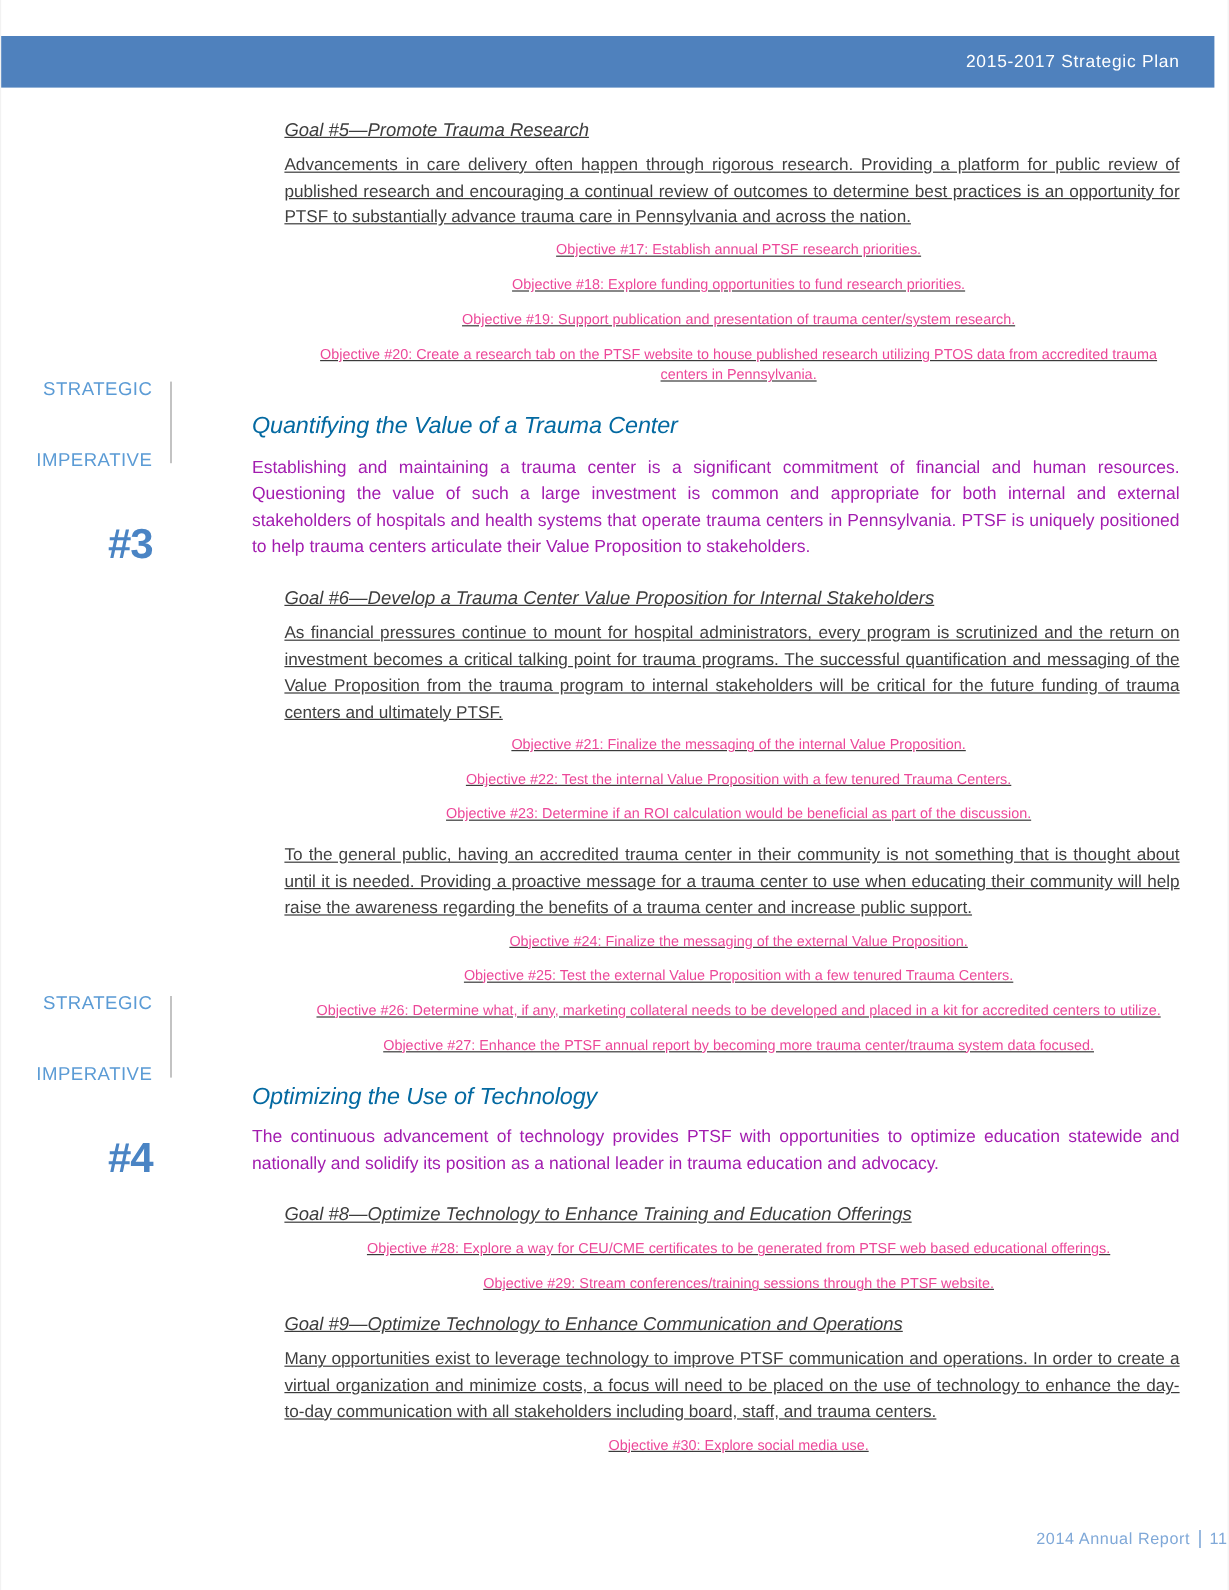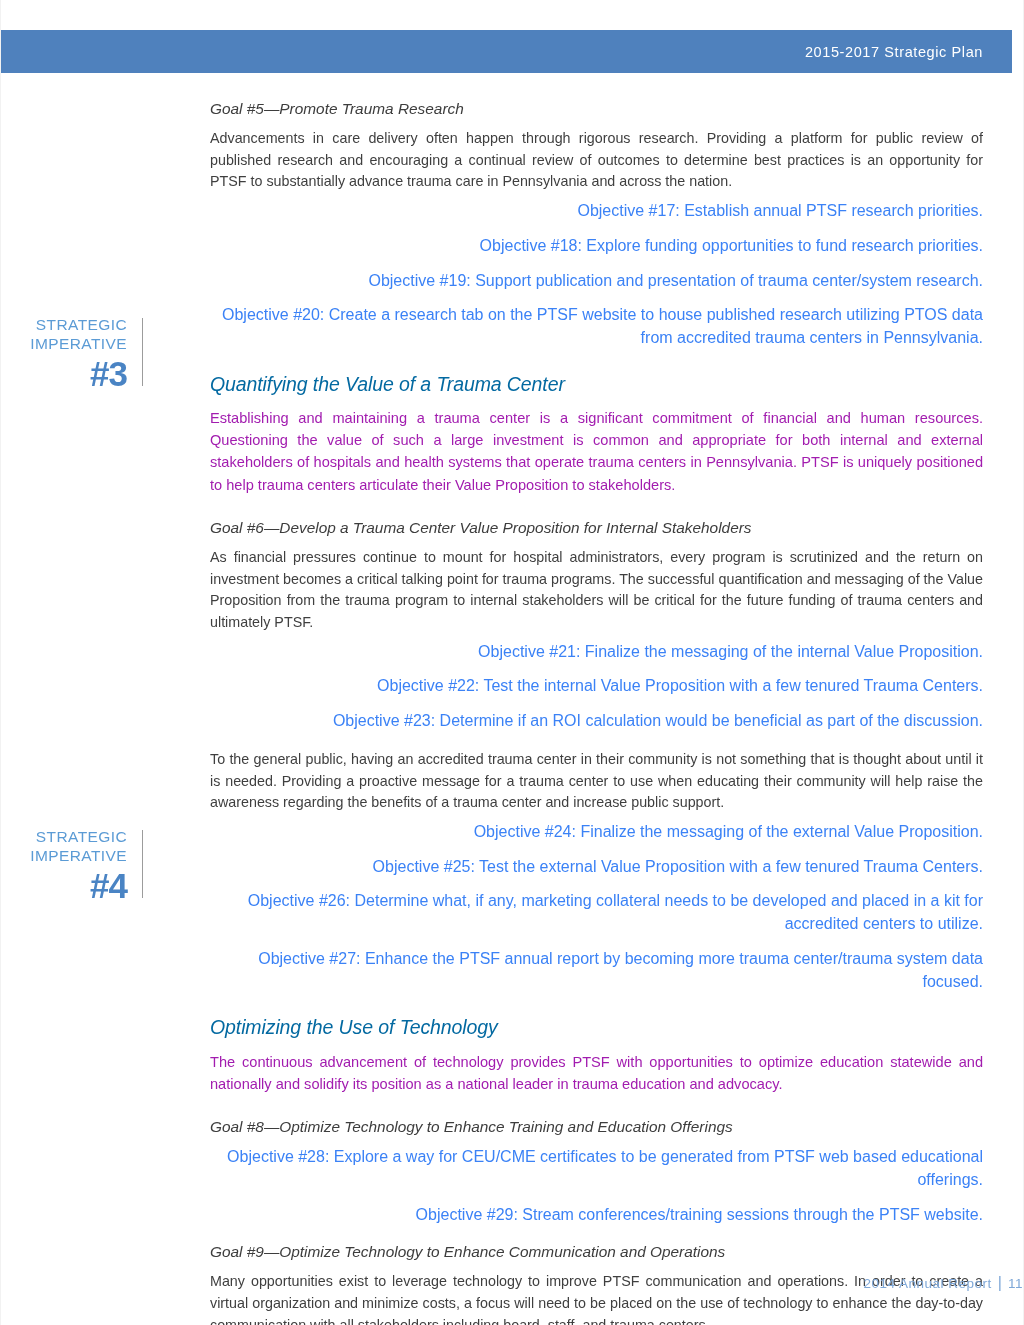--- a/index.html
+++ b/index.html
@@ -66,20 +66,22 @@
     letter-spacing: -0.1px;
   }
   .section-body {
     font-size: 14.6px;
     line-height: 1.52;
     margin: 0 0 6px 0;
     text-align: justify;
     color: #a21caf;
   }
   .goal-block {
+    margin-left: 27px;
+    text-decoration: underline;
   }
   .goal-heading {
     font-size: 15.4px;
     font-style: italic;
     color: #3d3d3d;
     margin: 0 0 9px 0;
     line-height: 1.3;
     font-weight: 400;
   }
   .goal-body {
@@ -88,42 +90,43 @@
     margin: 0 0 7px 0;
     text-align: justify;
     color: #3f3f3f;
   }
   .objective-list {
     list-style: none;
     margin: 0;
     padding: 0 0 0 11px;
   }
   .objective-item {
-    font-size: 16px;
+    font-size: 12px;
     line-height: 1.42;
-    color: #3b82f6;
+    color: #ec4899;
     margin: 0 0 12px 0;
-    text-align: right;
+    text-align: center;
   }
   .objective-item:last-child {
     margin-bottom: 0;
   }
 
   .spacer-lg { height: 22px; }
   .spacer-md { height: 16px; }
 
   
   .imperative {
     position: absolute;
     left: 0;
     width: 142px;
     text-align: right;
     display: flex;
     flex-direction: column;
     align-items: flex-end;
+    gap: 40px;
   }
   .imperative .rule {
     position: absolute;
     right: 0;
     top: 2px;
     width: 1px;
     background: #9c9c9c;
   }
   .imp-line {
     color: #5b9bd5;

